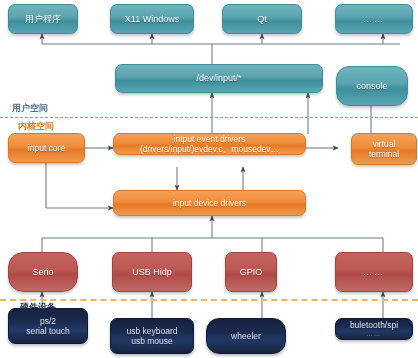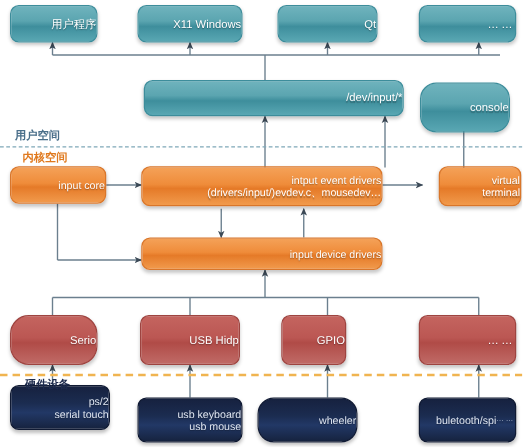--- a/index.html
+++ b/index.html
@@ -27,21 +27,21 @@
     pointer-events: none;
   }
 
   
   .node {
     position: absolute;
     box-sizing: border-box;
     display: flex;
     align-items: center;
     justify-content: center;
-    text-align: right;
+    text-align: center;
     color: #ffffff;
     border-radius: 7px;
     line-height: 1.18;
     z-index: 3;
     text-shadow: 0 1px 1px rgba(0,0,0,0.35);
     overflow: hidden;
   }
   .node .lbl {
     display: block;
     width: 100%;
@@ -199,21 +199,21 @@
   </div>
 
   <div class="node teal" style="left:336px; top:66px; width:72px; height:40px; border-radius:13px;">
     <span class="lbl">console</span>
   </div>
 
   <div class="node orange" style="left:8px; top:133px; width:77px; height:30px;">
     <span class="lbl">input core</span>
   </div>
 
-  <div class="node orange" style="left:113px; top:133px; width:193px; height:32px;">
+  <div class="node orange" style="left:113px; top:133px; width:193px; height:22px;">
     <span class="lbl">intput event drivers
 (drivers/input/)evdev.c、mousedev…</span>
   </div>
 
   <div class="node orange" style="left:351px; top:133px; width:66px; height:32px;">
     <span class="lbl">virtual
 terminal</span>
   </div>
 
   <div class="node orange" style="left:113px; top:190px; width:193px; height:26px;">
@@ -243,18 +243,18 @@
 
   <div class="node navy" style="left:110px; top:318px; width:84px; height:36px;">
     <span class="lbl">usb keyboard
 usb mouse</span>
   </div>
 
   <div class="node navy" style="left:206px; top:318px; width:80px; height:36px;border-radius:13px;">
     <span class="lbl">wheeler</span>
   </div>
 
-  <div class="node navy" style="left:335px; top:318px; width:78px; height:36px; flex-direction:row;">
+  <div class="node navy" style="left:335px; top:318px; width:78px; height:22px; flex-direction:column;">
     <span class="lbl">buletooth/spi</span>
     <span class="small-dots">……</span>
   </div>
 
 </div>
 
 </body></html>

